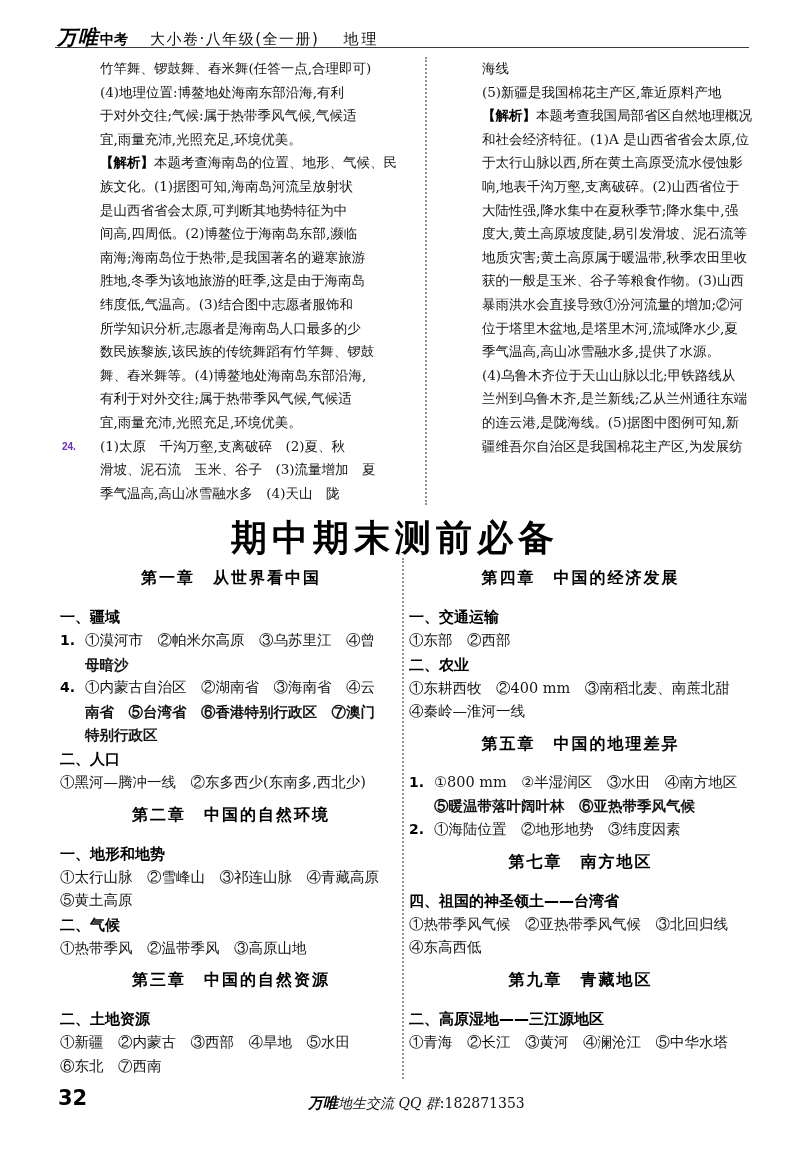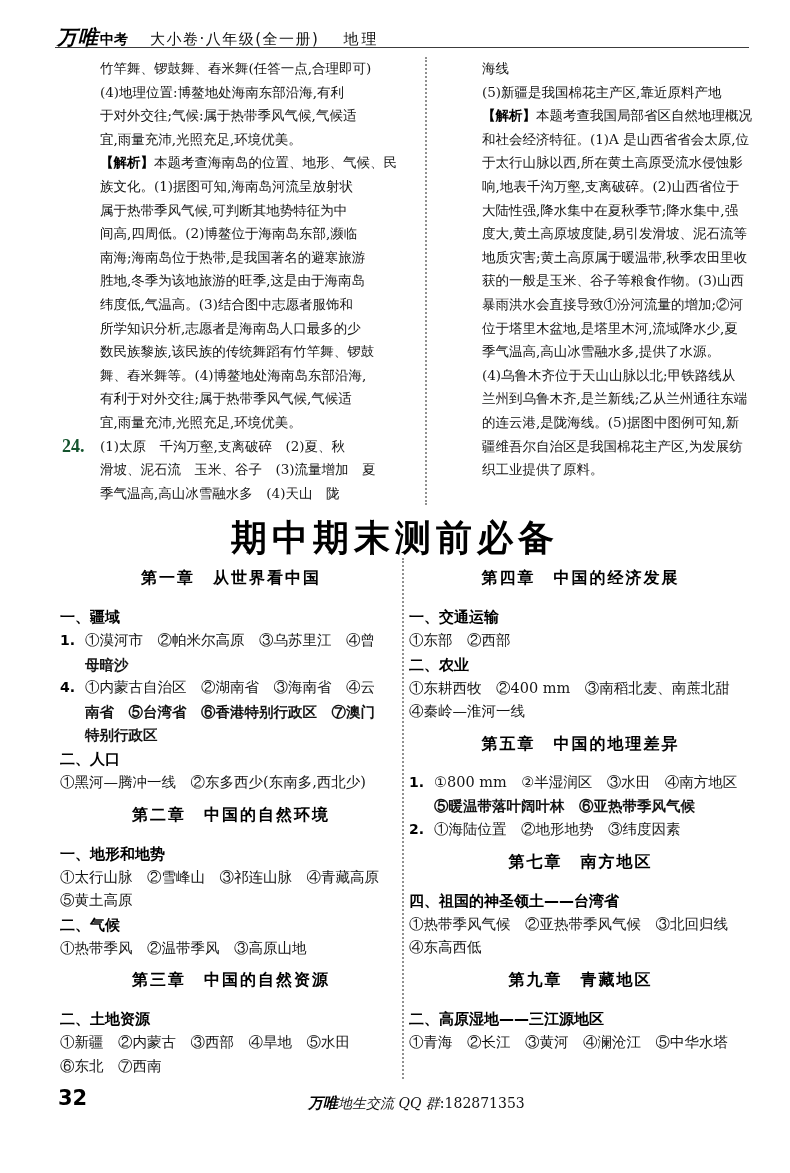--- a/index.html
+++ b/index.html
@@ -17,21 +17,21 @@
 
   
   .answers{position:absolute;top:57px;left:60px;width:692px;display:flex;align-items:stretch;gap:28px;}
   .acol{font-size:13.5px;line-height:23.6px;white-space:nowrap;}
   .acol.left{width:341px;padding-left:40px;box-sizing:border-box;}
   .acol.right{flex:1;padding-left:27px;box-sizing:border-box;}
   .divider{width:0;border-left:2px dotted #8f8f8f;}
 
   .tline{position:relative;}
   .tline .linenum{position:absolute;left:-38px;top:0;
-        font-family:Liberation Serif, serif;font-weight:700;font-size:18px;color:#14532d;}
+        font-family:Liberation Sans, sans-serif;font-weight:700;font-size:10px;color:#6d28d9;}
   .tline .pre{font-family:"DejaVu Sans",sans-serif;font-weight:700;color:#000;}
 
   
   .midtitle{position:absolute;top:514px;left:0;width:100%;margin:0;text-align:center;
         font-family:"DejaVu Sans",sans-serif;font-weight:900;font-size:36px;
         letter-spacing:5px;color:#000;}
 
   
   .review{position:absolute;top:558px;left:60px;width:692px;display:flex;align-items:stretch;}
   .rcol{font-size:14.5px;line-height:23.6px;white-space:nowrap;}
@@ -69,21 +69,21 @@
   </header>
 
   <section class="answers">
     <div class="acol left">
         <div class="tline">竹竿舞、锣鼓舞、舂米舞(任答一点,合理即可)</div>
         <div class="tline">(4)地理位置:博鳌地处海南东部沿海,有利</div>
         <div class="tline">于对外交往;气候:属于热带季风气候,气候适</div>
         <div class="tline">宜,雨量充沛,光照充足,环境优美。</div>
         <div class="tline"><span class="pre">【解析】</span>本题考查海南岛的位置、地形、气候、民</div>
         <div class="tline">族文化。(1)据图可知,海南岛河流呈放射状</div>
-        <div class="tline">属于热带季风气候,可判断其地势特征为中</div>
+        <div class="tline">是山西省省会太原,可判断其地势特征为中</div>
         <div class="tline">间高,四周低。(2)博鳌位于海南岛东部,濒临</div>
         <div class="tline">南海;海南岛位于热带,是我国著名的避寒旅游</div>
         <div class="tline">胜地,冬季为该地旅游的旺季,这是由于海南岛</div>
         <div class="tline">纬度低,气温高。(3)结合图中志愿者服饰和</div>
         <div class="tline">所学知识分析,志愿者是海南岛人口最多的少</div>
         <div class="tline">数民族黎族,该民族的传统舞蹈有竹竿舞、锣鼓</div>
         <div class="tline">舞、舂米舞等。(4)博鳌地处海南岛东部沿海,</div>
         <div class="tline">有利于对外交往;属于热带季风气候,气候适</div>
         <div class="tline">宜,雨量充沛,光照充足,环境优美。</div>
         <div class="tline"><span class="linenum">24.</span>(1)太原　千沟万壑,支离破碎　(2)夏、秋</div>
@@ -102,21 +102,20 @@
         <div class="tline">度大,黄土高原坡度陡,易引发滑坡、泥石流等</div>
         <div class="tline">地质灾害;黄土高原属于暖温带,秋季农田里收</div>
         <div class="tline">获的一般是玉米、谷子等粮食作物。(3)山西</div>
         <div class="tline">暴雨洪水会直接导致①汾河流量的增加;②河</div>
         <div class="tline">位于塔里木盆地,是塔里木河,流域降水少,夏</div>
         <div class="tline">季气温高,高山冰雪融水多,提供了水源。</div>
         <div class="tline">(4)乌鲁木齐位于天山山脉以北;甲铁路线从</div>
         <div class="tline">兰州到乌鲁木齐,是兰新线;乙从兰州通往东端</div>
         <div class="tline">的连云港,是陇海线。(5)据图中图例可知,新</div>
         <div class="tline">疆维吾尔自治区是我国棉花主产区,为发展纺</div>
-        <div class="tline">织工业提供了原料。</div>
       </div>
   </section>
 
   <h1 class="midtitle">期中期末测前必备</h1>
 
   <section class="review">
     <div class="rcol left">
         <div class="blk-chapter">第一章　从世界看中国</div>
         <div class="blk-sub">一、疆域</div>
         <div class="blk-item"><span class="linenum">1.</span>①漠河市　②帕米尔高原　③乌苏里江　④曾</div>

